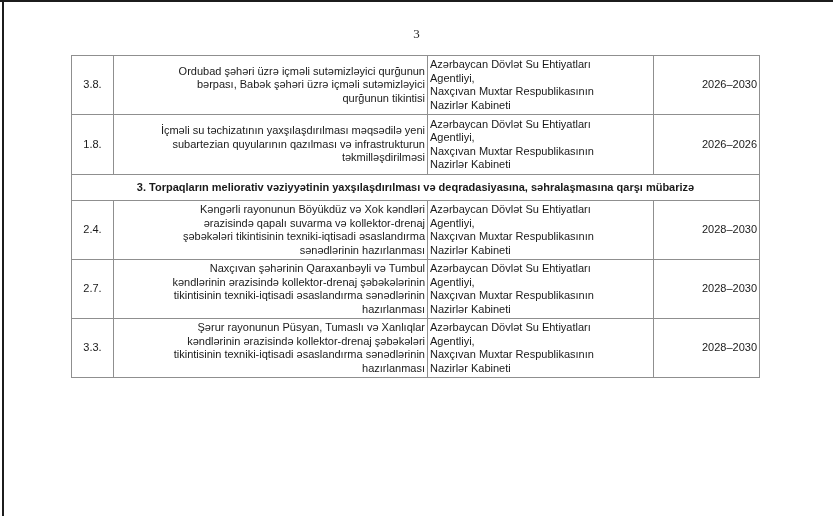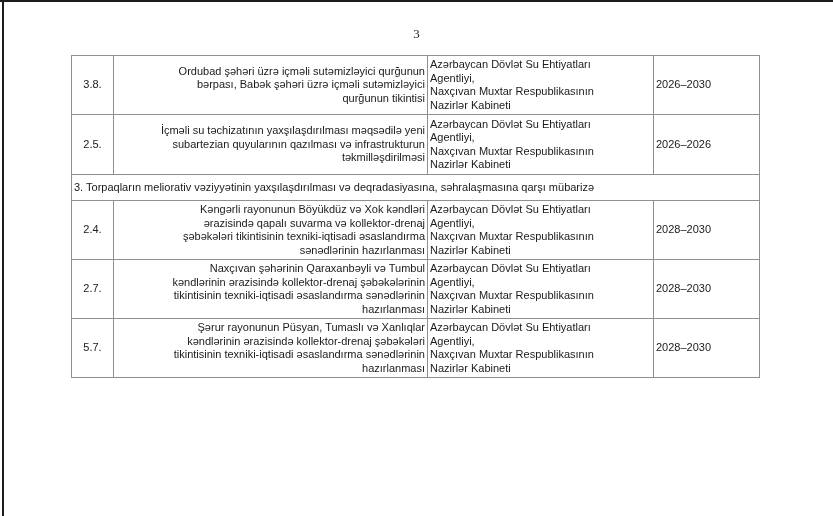--- a/index.html
+++ b/index.html
@@ -64,25 +64,25 @@
     padding-right: 3px;
     white-space: pre-line;
   }
   td.cell-exec {
     text-align: left;
     padding-left: 6px;
     padding-right: 2px;
     white-space: pre-line;
   }
   td.cell-period {
-    text-align: left;
+    text-align: right;
   }
   td.cell-section {
-    text-align: left;
-    font-weight: normal;
+    text-align: center;
+    font-weight: bold;
     font-size: 12px;
   }
   tr.r0 { height: 59px; }
   tr.r1 { height: 60px; }
   tr.rs { height: 26px; }
   tr.r2 { height: 56px; }
   tr.r3 { height: 55px; }
   tr.r4 { height: 54px; }
 </style>
 </head>
@@ -107,21 +107,21 @@
         <td class="cell-desc">Ordubad şəhəri üzrə içməli sutəmizləyici qurğunun
 bərpası, Babək şəhəri üzrə içməli sutəmizləyici
 qurğunun tikintisi</td>
         <td class="cell-exec">Azərbaycan Dövlət Su Ehtiyatları
 Agentliyi,
 Naxçıvan Muxtar Respublikasının
 Nazirlər Kabineti</td>
         <td class="cell-period">2026–2030</td>
       </tr>
       <tr class="r1">
-        <td class="cell-num">2.5.</td>
+        <td class="cell-num">1.8.</td>
         <td class="cell-desc">İçməli su təchizatının yaxşılaşdırılması məqsədilə yeni
 subartezian quyularının qazılması və infrastrukturun
 təkmilləşdirilməsi</td>
         <td class="cell-exec">Azərbaycan Dövlət Su Ehtiyatları
 Agentliyi,
 Naxçıvan Muxtar Respublikasının
 Nazirlər Kabineti</td>
         <td class="cell-period">2026–2026</td>
       </tr>
       <tr class="rs">
@@ -145,21 +145,21 @@
 kəndlərinin ərazisində kollektor-drenaj şəbəkələrinin
 tikintisinin texniki-iqtisadi əsaslandırma sənədlərinin
 hazırlanması</td>
         <td class="cell-exec">Azərbaycan Dövlət Su Ehtiyatları
 Agentliyi,
 Naxçıvan Muxtar Respublikasının
 Nazirlər Kabineti</td>
         <td class="cell-period">2028–2030</td>
       </tr>
       <tr class="r4">
-        <td class="cell-num">5.7.</td>
+        <td class="cell-num">3.3.</td>
         <td class="cell-desc">Şərur rayonunun Püsyan, Tumaslı və Xanlıqlar
 kəndlərinin ərazisində kollektor-drenaj şəbəkələri
 tikintisinin texniki-iqtisadi əsaslandırma sənədlərinin
 hazırlanması</td>
         <td class="cell-exec">Azərbaycan Dövlət Su Ehtiyatları
 Agentliyi,
 Naxçıvan Muxtar Respublikasının
 Nazirlər Kabineti</td>
         <td class="cell-period">2028–2030</td>
       </tr>

